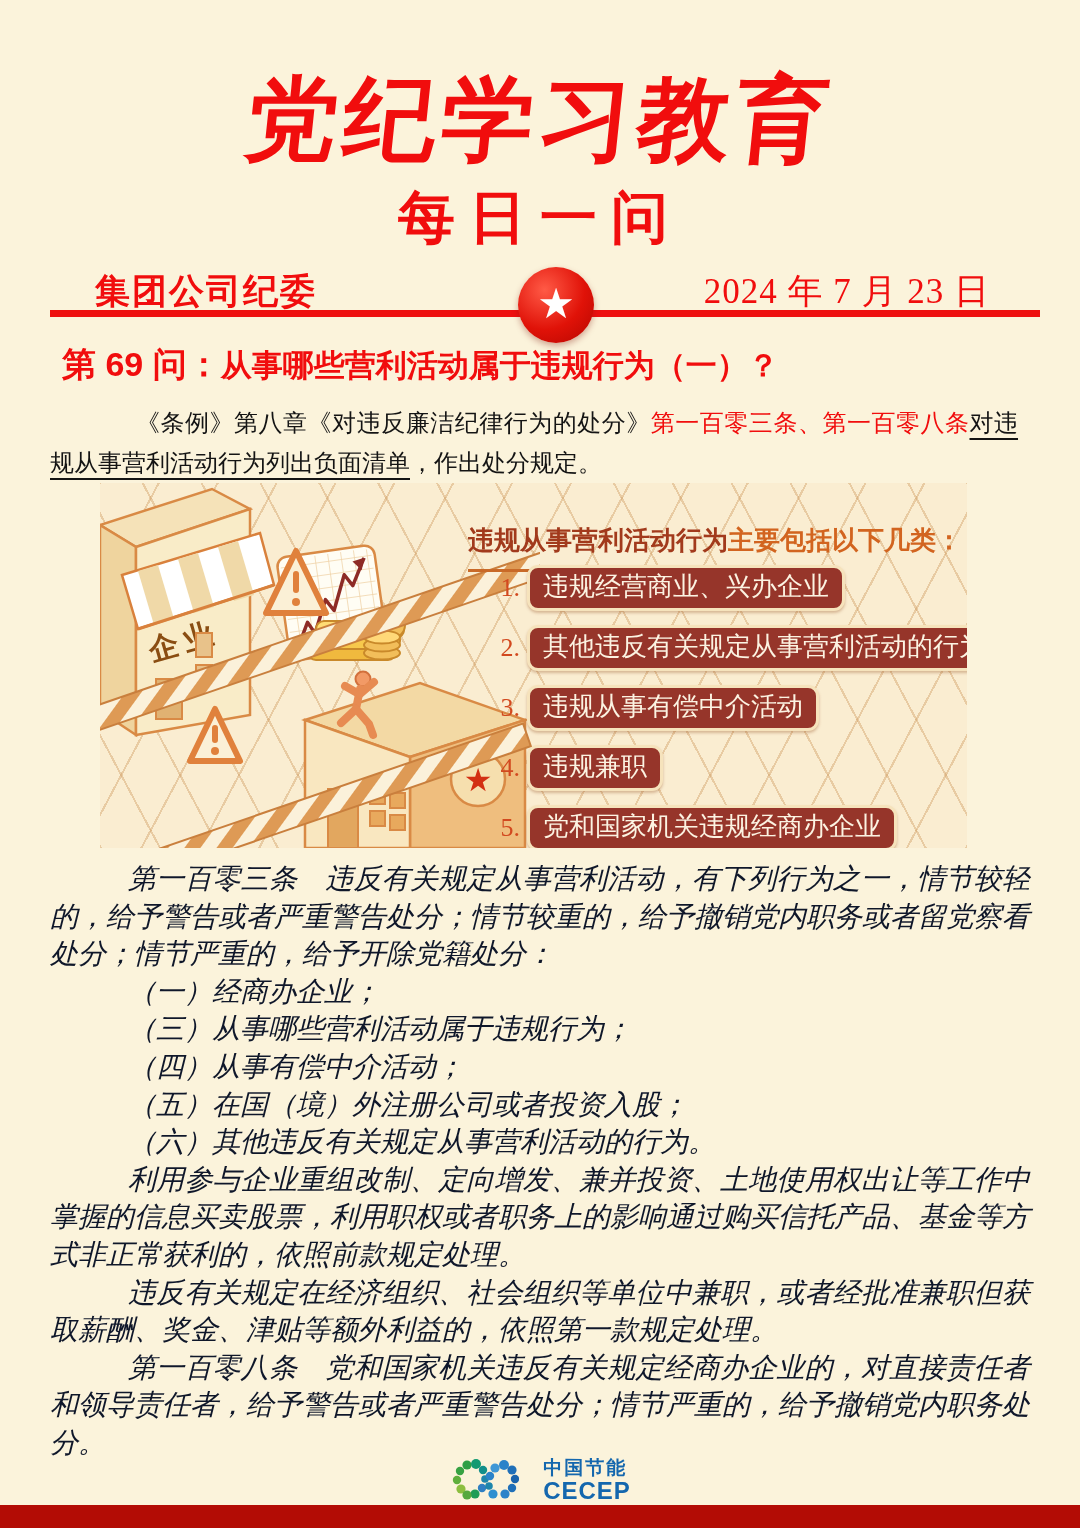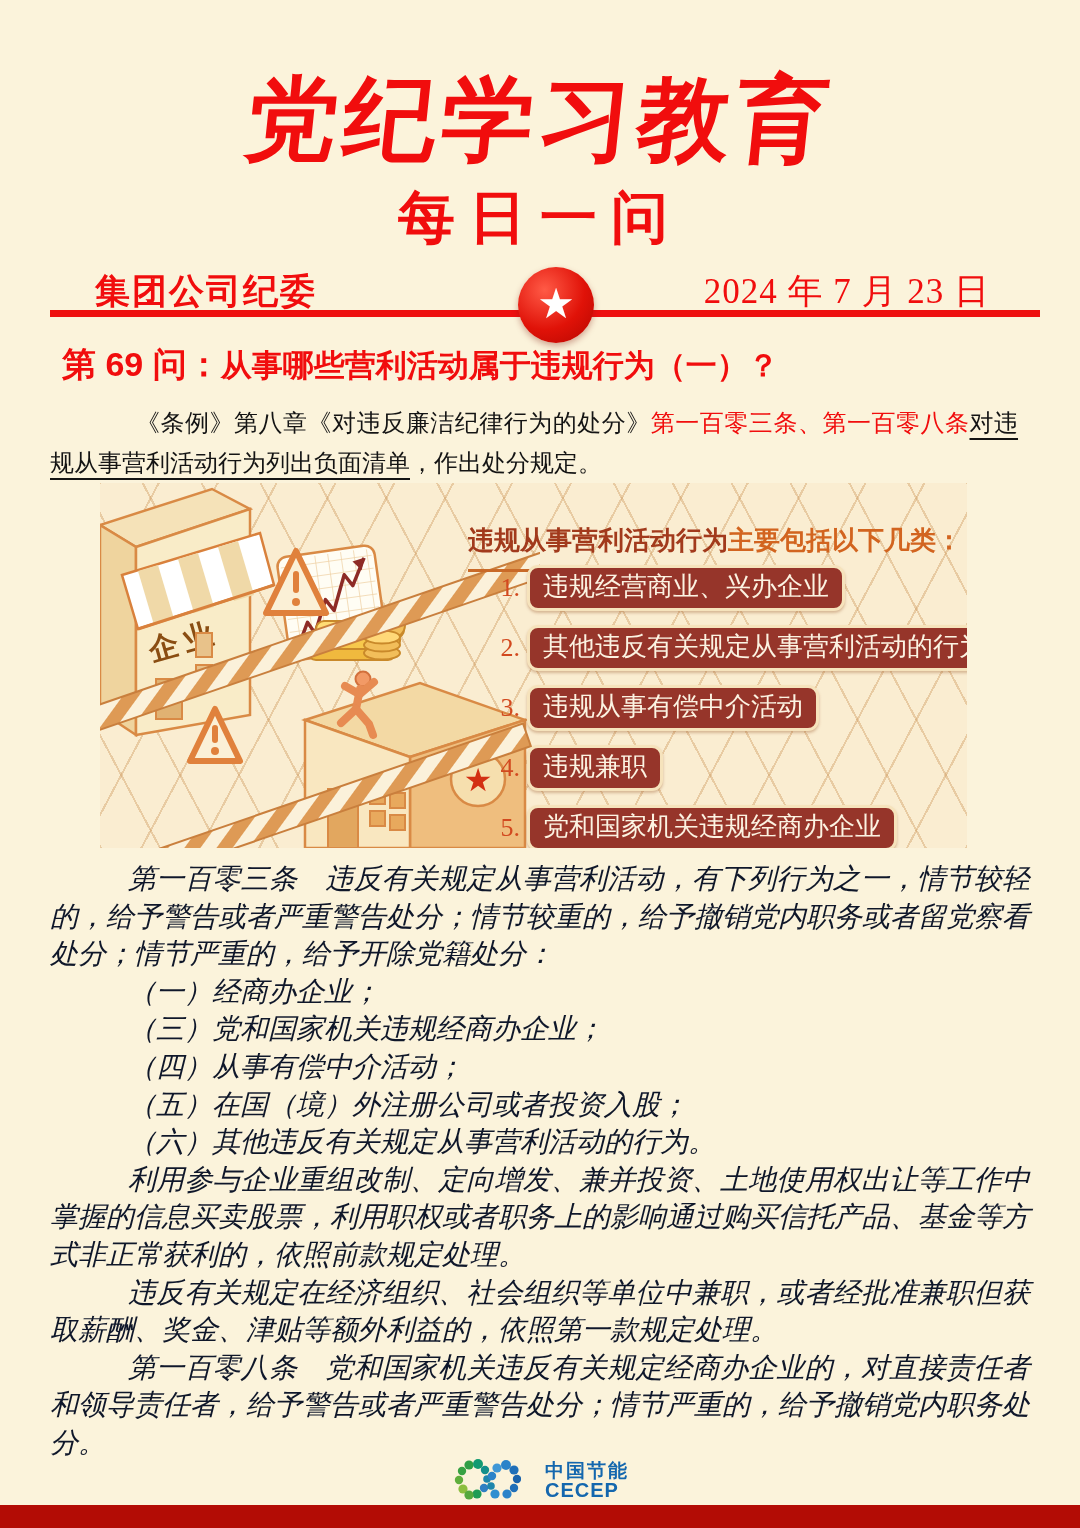--- a/index.html
+++ b/index.html
@@ -81,21 +81,21 @@
   .body-text p{margin:0;text-indent:78px;}
   .body-text .bi{text-indent:78px;}
   
   .footer-logo{
     position:absolute;top:1456px;left:0;width:100%;
     display:flex;align-items:center;justify-content:center;gap:24px;
   }
   .logo-text{display:flex;flex-direction:column;line-height:1.05;
     color:#1467AE;font-weight:bold;font-family:"Liberation Sans","DejaVu Sans",sans-serif;}
   .logo-cn{font-size:19px;letter-spacing:2px;}
-  .logo-en{font-size:20px;letter-spacing:1px;}
+  .logo-en{font-size:24px;letter-spacing:1px;}
   .bottom-bar{position:absolute;bottom:0;left:0;width:100%;height:23px;background:#B30C05;}
 </style>
 </head>
 <body>
 
 <div class="page">
 
   <div class="main-title">党纪学习教育</div>
   <div class="sub-title">每日一问</div>
 
@@ -240,21 +240,21 @@
       <div class="rule-item">
         <span class="num">5.</span>
         <span class="box">党和国家机关违规经商办企业</span>
       </div>
     </div>
   </div>
 
   <div class="body-text">
     <p>第一百零三条　违反有关规定从事营利活动，有下列行为之一，情节较轻的，给予警告或者严重警告处分；情节较重的，给予撤销党内职务或者留党察看处分；情节严重的，给予开除党籍处分：</p>
     <div class="bi">（一）经商办企业；</div>
-    <div class="bi">（三）党和国家机关违规经商办企业；</div>
+    <div class="bi">（三）从事哪些营利活动属于违规行为；</div>
     <div class="bi">（四）从事有偿中介活动；</div>
     <div class="bi">（五）在国（境）外注册公司或者投资入股；</div>
     <div class="bi">（六）其他违反有关规定从事营利活动的行为。</div>
     <p>利用参与企业重组改制、定向增发、兼并投资、土地使用权出让等工作中掌握的信息买卖股票，利用职权或者职务上的影响通过购买信托产品、基金等方式非正常获利的，依照前款规定处理。</p>
     <p>违反有关规定在经济组织、社会组织等单位中兼职，或者经批准兼职但获取薪酬、奖金、津贴等额外利益的，依照第一款规定处理。</p>
     <p>第一百零八条　党和国家机关违反有关规定经商办企业的，对直接责任者和领导责任者，给予警告或者严重警告处分；情节严重的，给予撤销党内职务处分。</p>
   </div>
 
   <div class="footer-logo">
     <svg width="70" height="50" viewBox="0 0 70 50">

